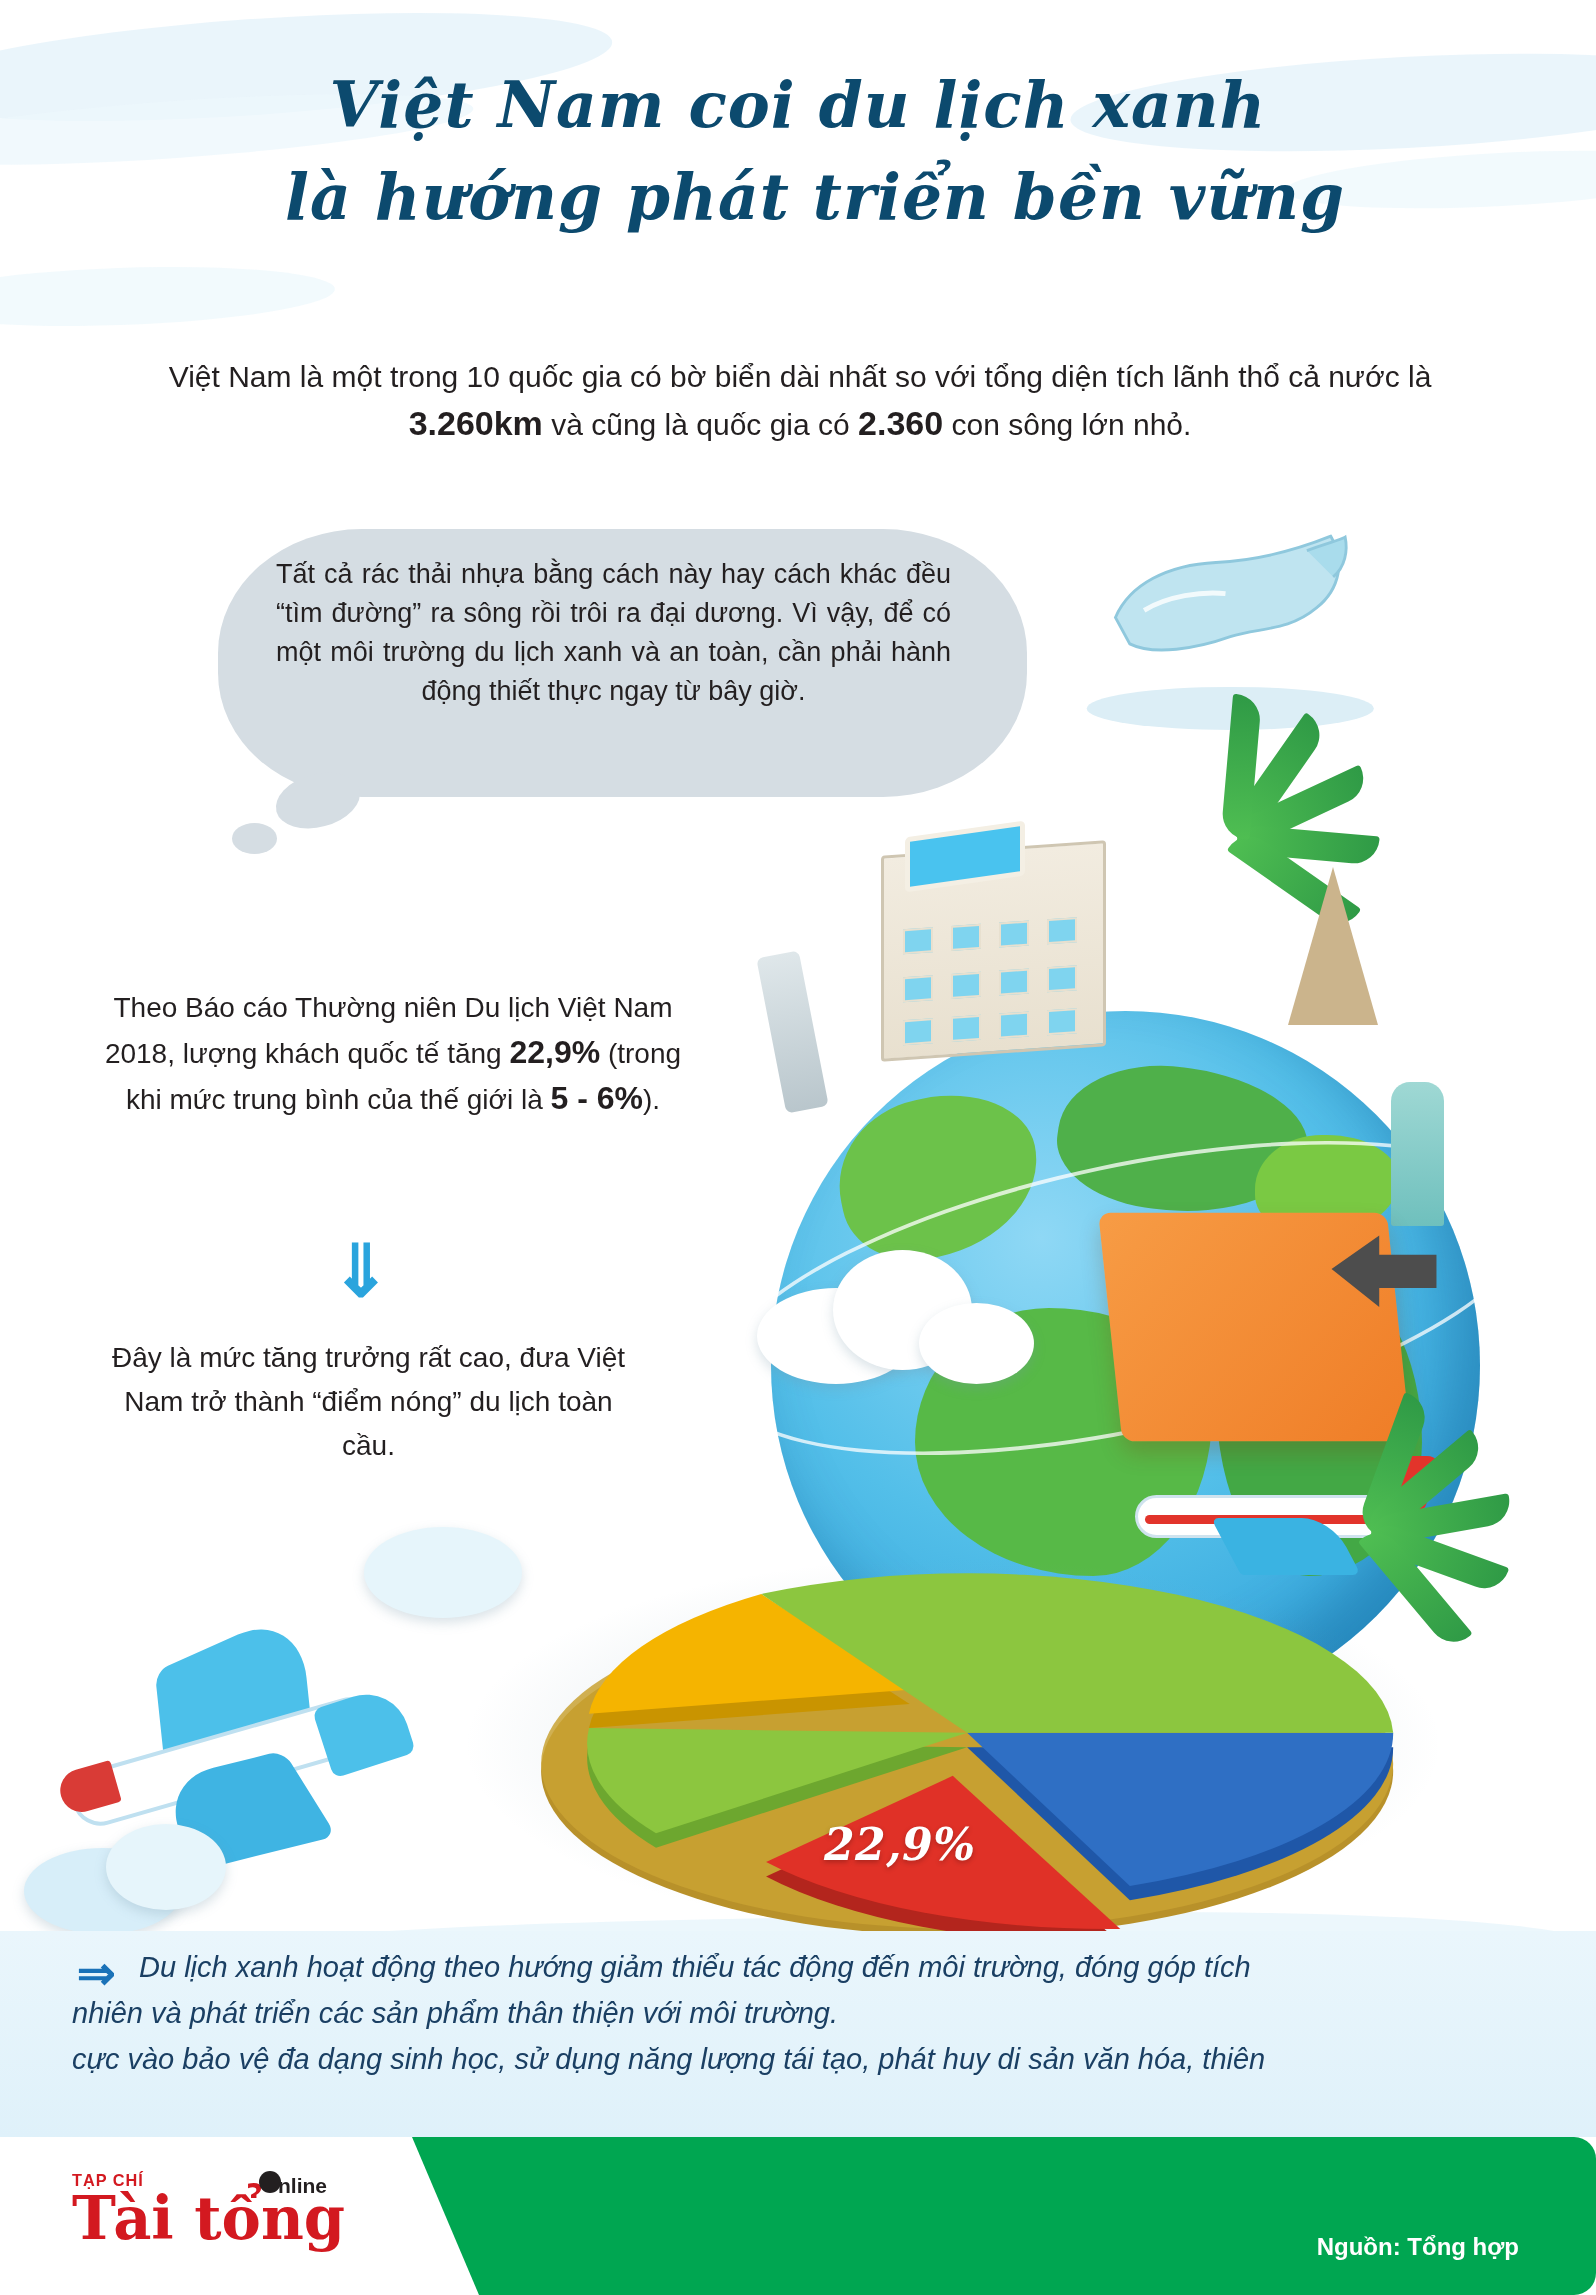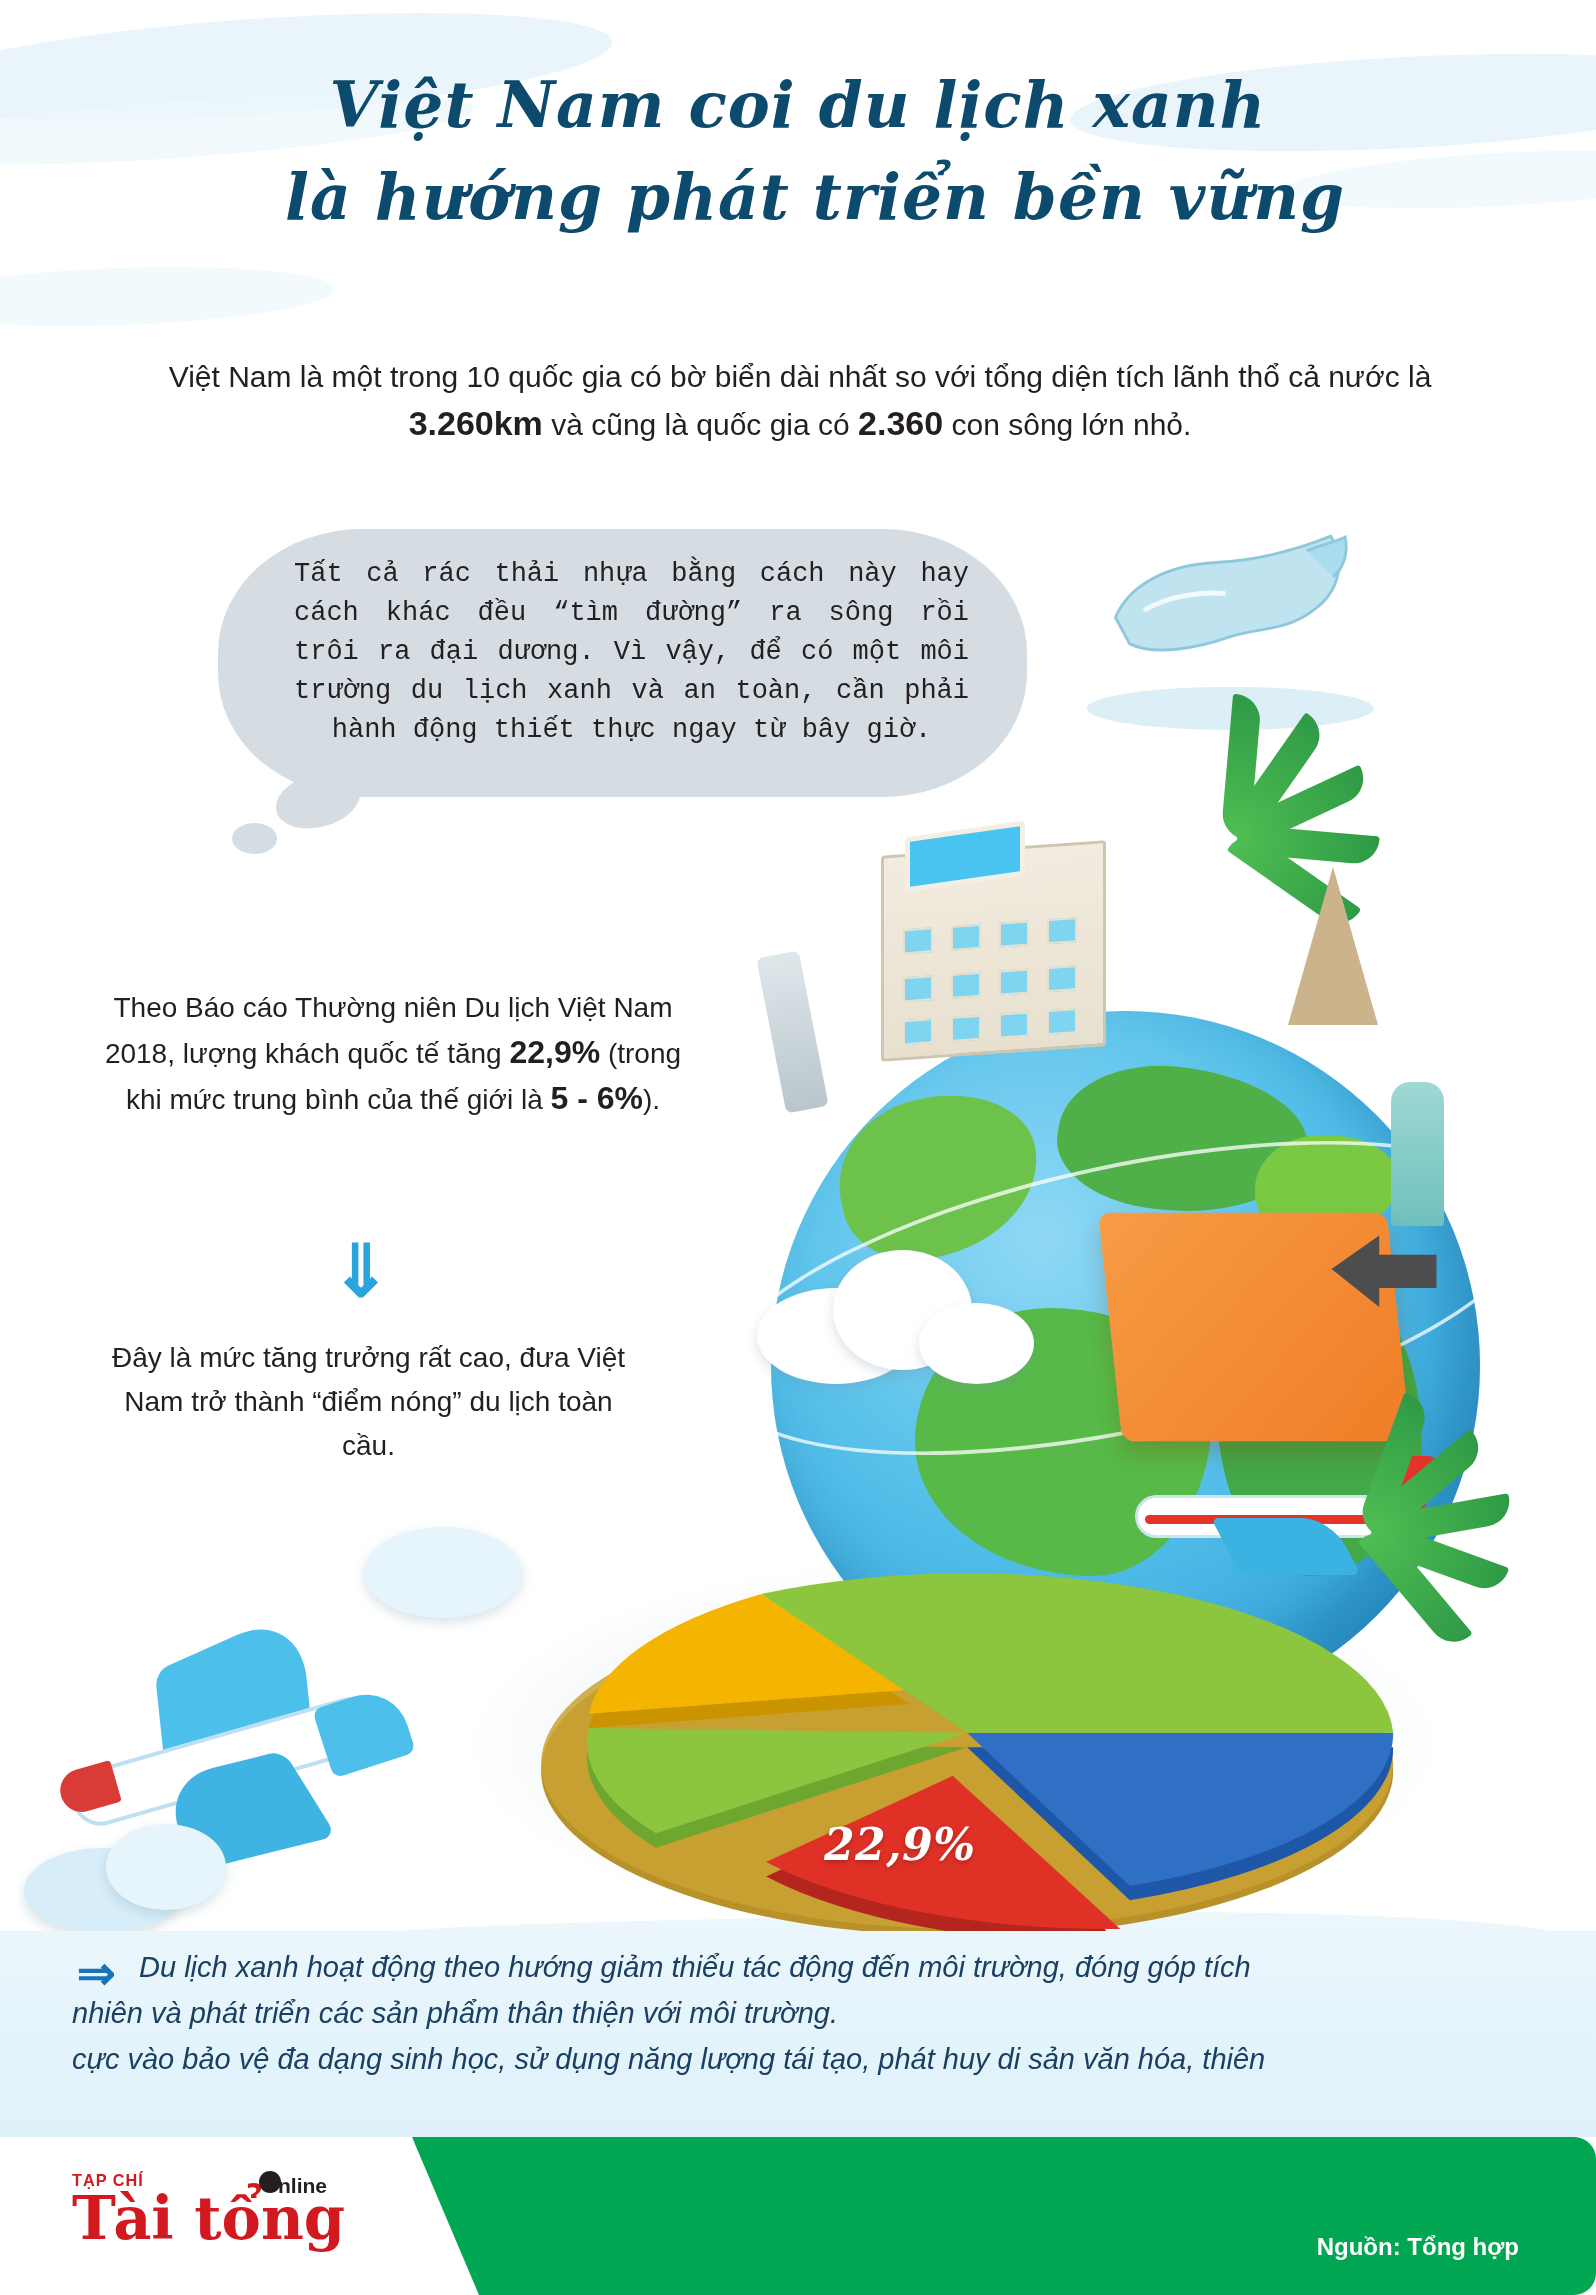--- a/index.html
+++ b/index.html
@@ -84,28 +84,27 @@
   .bubble:after {
     content: "";
     position: absolute;
     left: 14.4px; bottom: -57px;
     width: 45px; height: 31px;
     background: #d5dde3;
     border-radius: 50%;
   }
   .bubble-text {
     position: absolute;
-    left: 76px; top: 26px;
+    left: 58px; top: 26px;
     width: 675px;
     text-align: justify;
     text-align-last: center;
     font-size: 27px;
     line-height: 39px;
     color: #231f20;
-    font-family: Liberation Mono, monospace;
   }
 
   
   .stat-block {
     position: absolute;
     font-size: 28px;
     line-height: 44px;
     color: #231f20;
     text-align: center;
   }

